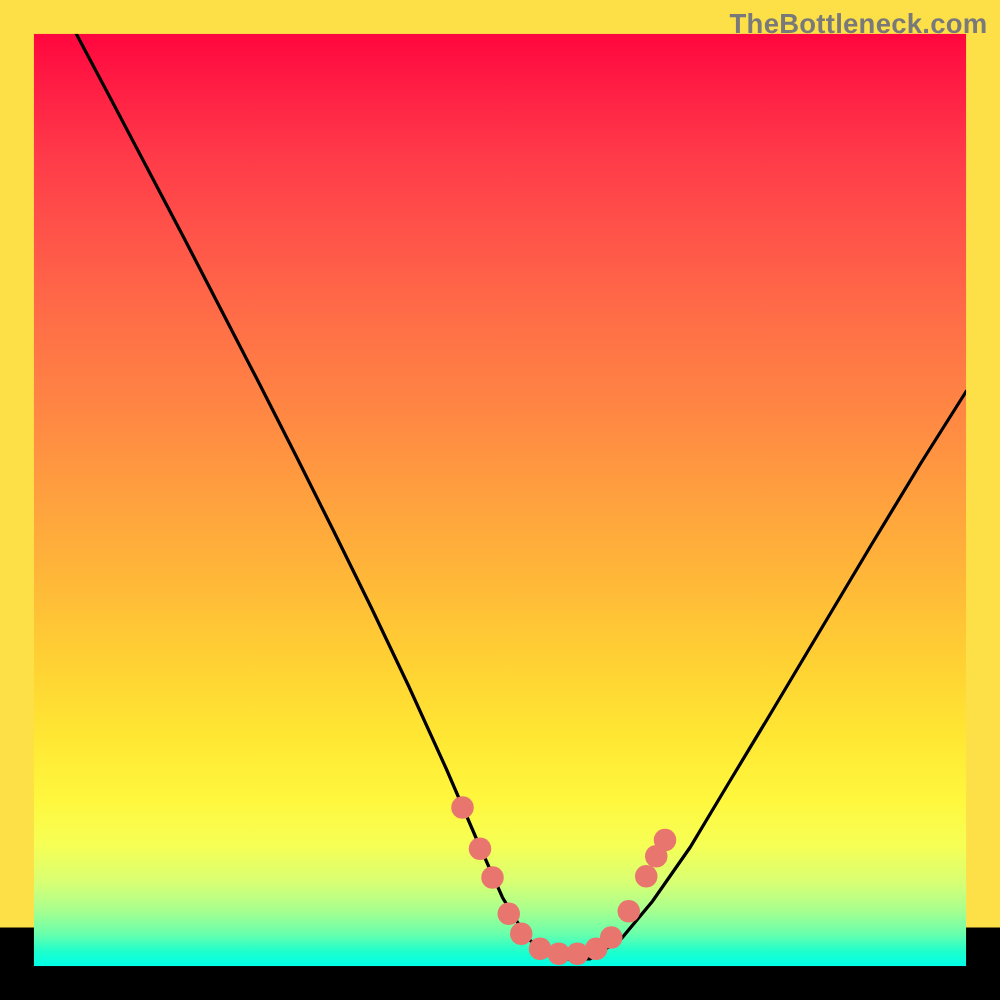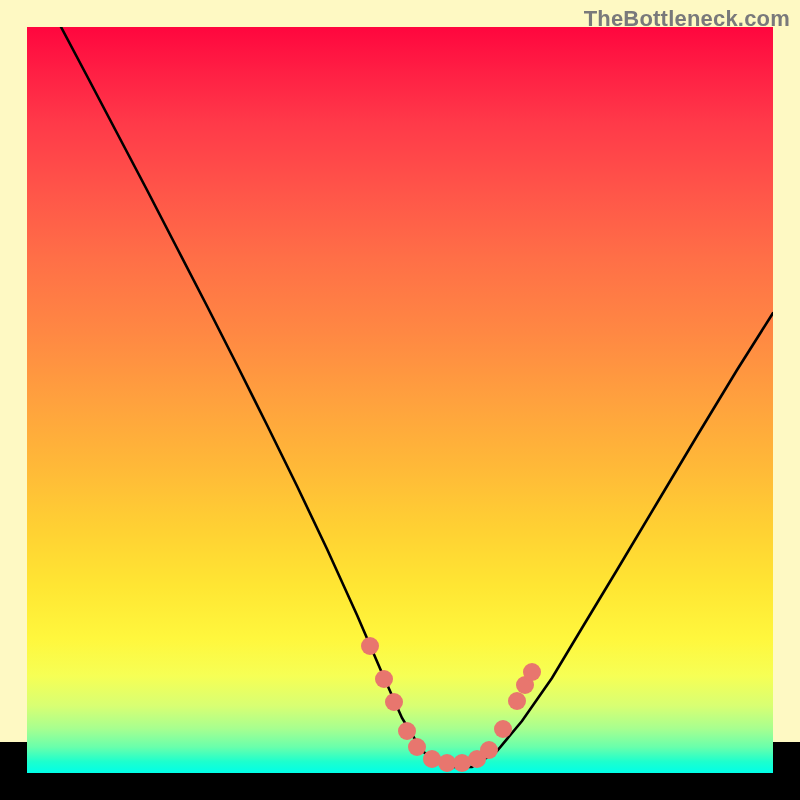--- a/index.html
+++ b/index.html
@@ -1,21 +1,21 @@
 <!DOCTYPE html>
 <html><head>
 <meta charset="utf-8">
 <style>
   * { margin: 0; padding: 0; box-sizing: border-box; }
   html, body { width: 800px; height: 800px; overflow: hidden; background: #000; }
   .frame {
     position: relative;
     width: 800px;
     height: 742px;
-    background: #fef9c3;
+    background: #fde047;
     text-decoration: underline;
   }
   .attribution {
     position: absolute;
     top: 6px;
     right: 10px;
     font-family: Arial, Helvetica, sans-serif;
     font-size: 22px;
     font-weight: 600;
     color: #79797b;

